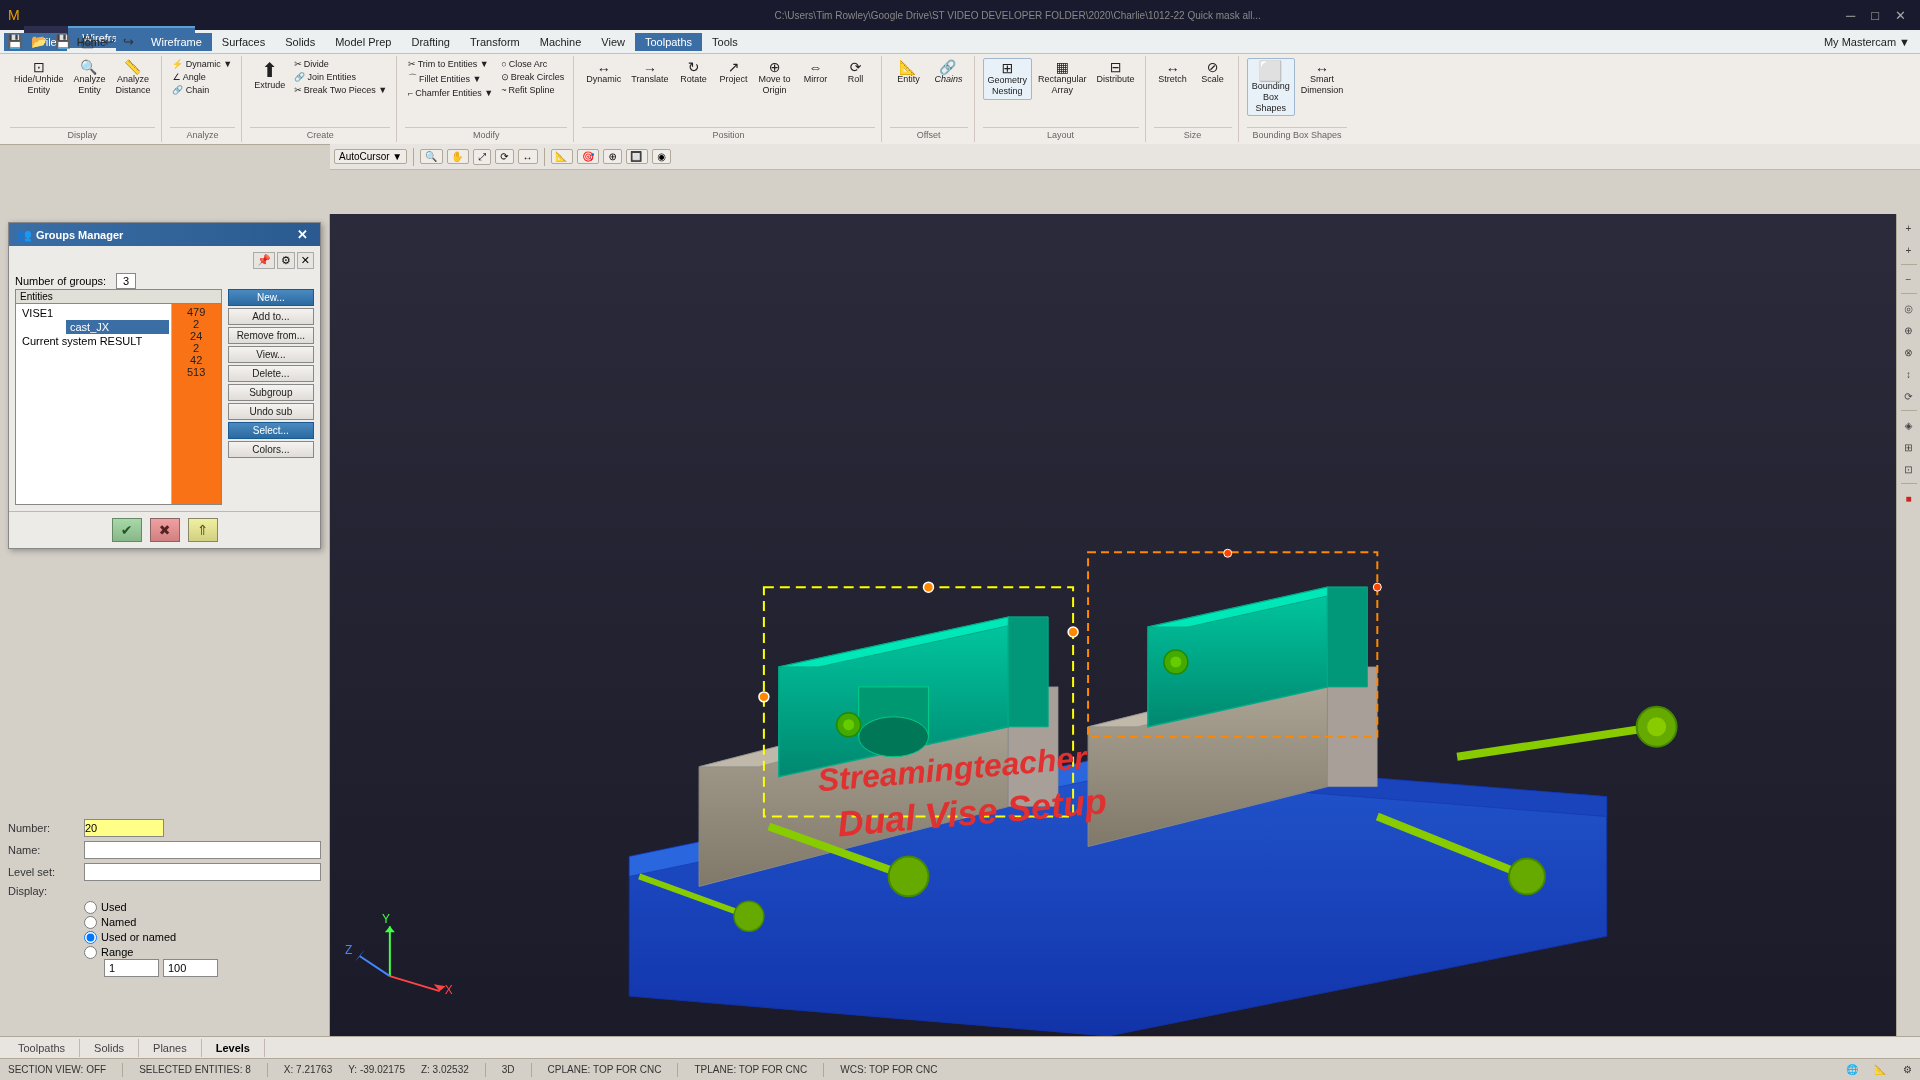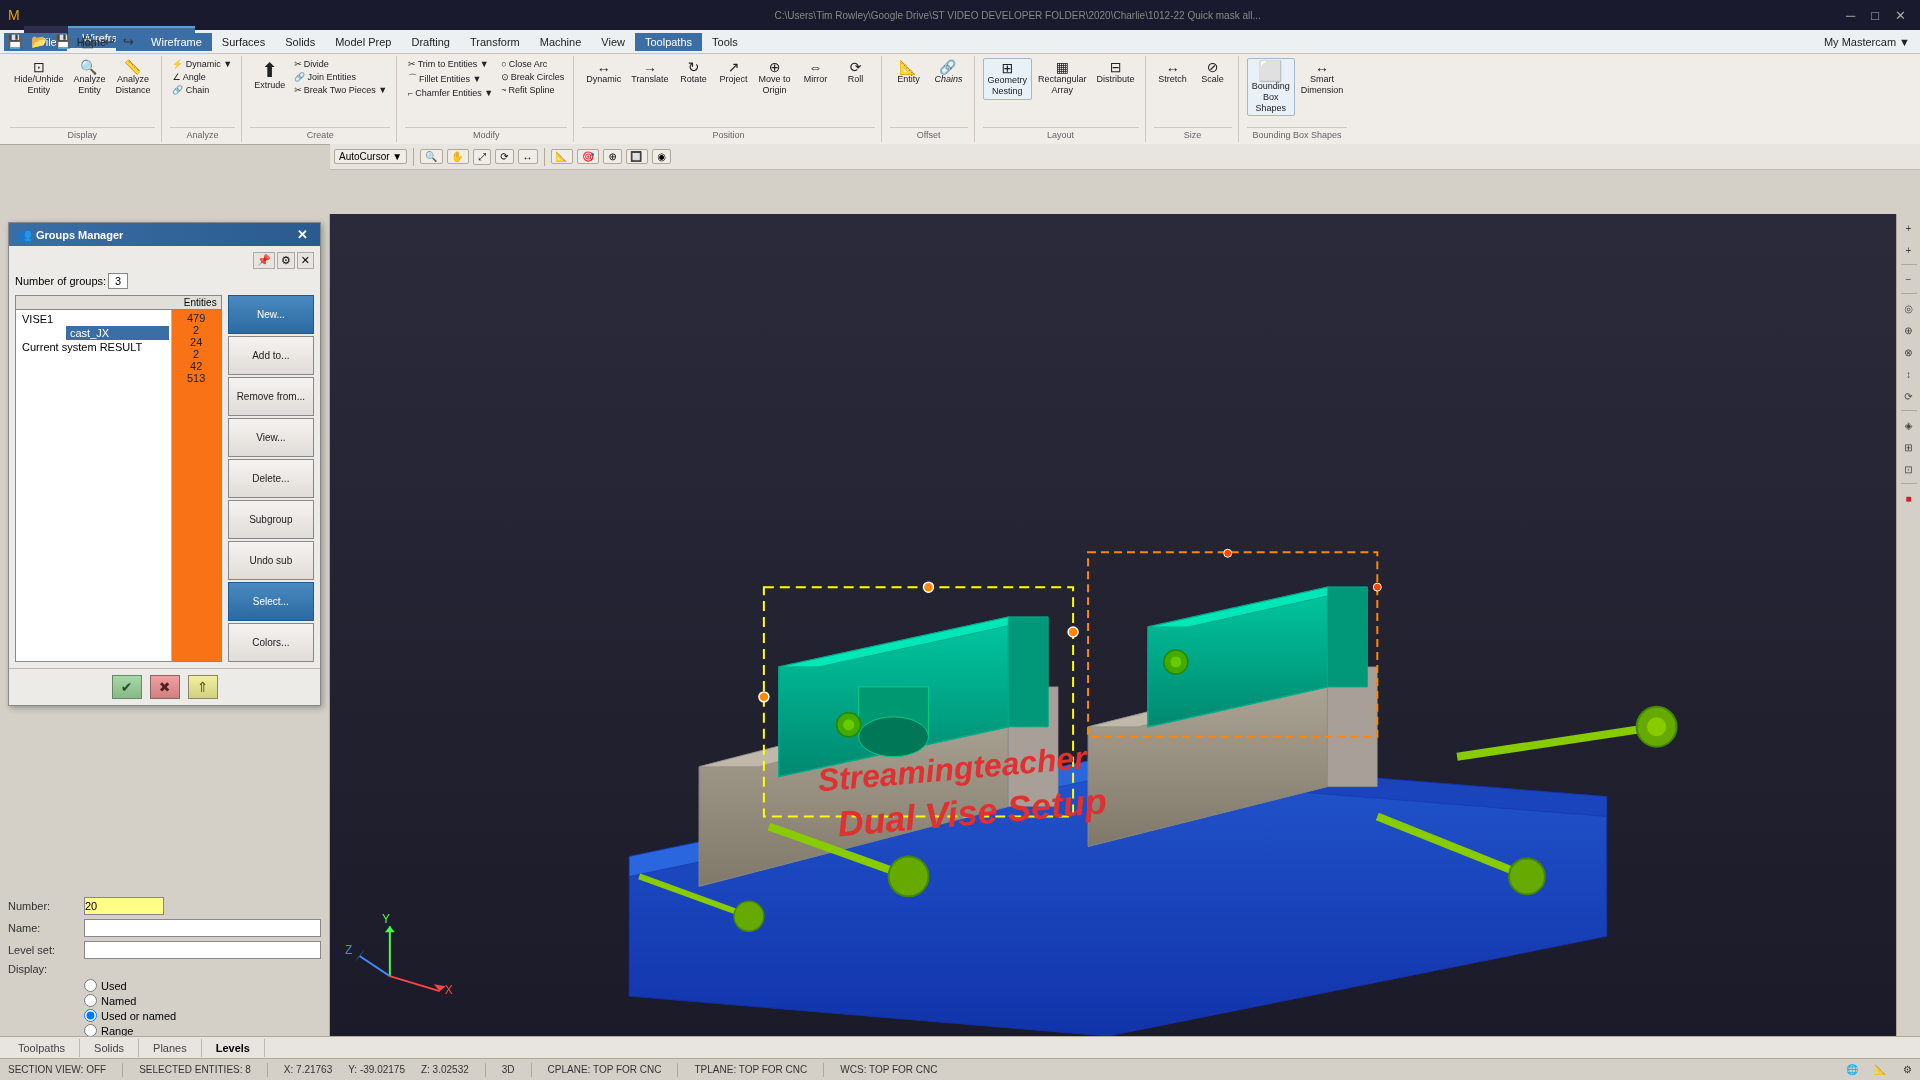--- a/index.html
+++ b/index.html
@@ -181,22 +181,21 @@
       display: flex;
       align-items: center;
       justify-content: space-between;
     }
     .dialog-title-left { display: flex; align-items: center; gap: 4px; }
     .dialog-close { cursor: pointer; font-size: 13px; color: #fff; padding: 0 4px; }
     .dialog-body { padding: 6px; }
     .num-groups-row {
       display: flex;
       align-items: center;
-      gap: 2px;
-      margin-bottom: 6px;
+      gap: 10px;
       font-size: 11px;
     }
     .num-groups-value {
       background: #fff;
       border: 1px solid #888;
       padding: 1px 6px;
       font-size: 11px;
     }
     .groups-table-area {
       display: flex;
@@ -216,21 +215,21 @@
     }
     .groups-list-item.selected { background: #3a6ea5; color: #fff; margin-left: 48px; }
     .entities-value { font-size: 11px; text-align: center; color: #222; }
     .groups-buttons {
       display: flex;
       flex-direction: column;
       gap: 2px;
       margin-left: 2px;
     }
     .dlg-btn {
-      padding: 13px 8px;
+      padding: 2px 8px;
       border: 1px solid #888;
       background: linear-gradient(to bottom, #f5f3f0, #e0dcd8);
       cursor: pointer;
       font-size: 10px;
       text-align: center;
       min-width: 75px;
       color: #222;
     }
     .dlg-btn-primary {
       background: linear-gradient(to bottom, #4a8ac0, #2a6aa0);
@@ -647,21 +646,21 @@
         </div>
 
         <div class="num-groups-row">
           <span>Number of groups:</span>
           <span class="num-groups-value">3</span>
         </div>
 
         <div class="groups-table-area">
 
           <div style="flex:1;display:flex;flex-direction:column;">
-            <div style="background:#e0e0d8;border:1px solid #888;border-bottom:none;padding:1px 4px;font-size:10px;text-align:right;">Entities</div>
+            <div style="background:#e0e0d8;border:1px solid #888;border-bottom:none;padding:1px 4px;font-size:10px;text-align:left;">Entities</div>
             <div style="display:flex;border:1px solid #888;flex:1;">
               <div class="groups-list-panel" style="flex:1;border:none;">
                 <div class="groups-list-item">VISE1</div>
                 <div class="groups-list-item selected">cast_JX</div>
                 <div class="groups-list-item">Current system RESULT</div>
                 <div class="groups-list-item">&nbsp;</div>
                 <div class="groups-list-item">&nbsp;</div>
                 <div class="groups-list-item">&nbsp;</div>
               </div>
               <div style="width:50px;border-left:1px solid #c0b8b0;padding:2px;background:#f97316;">

